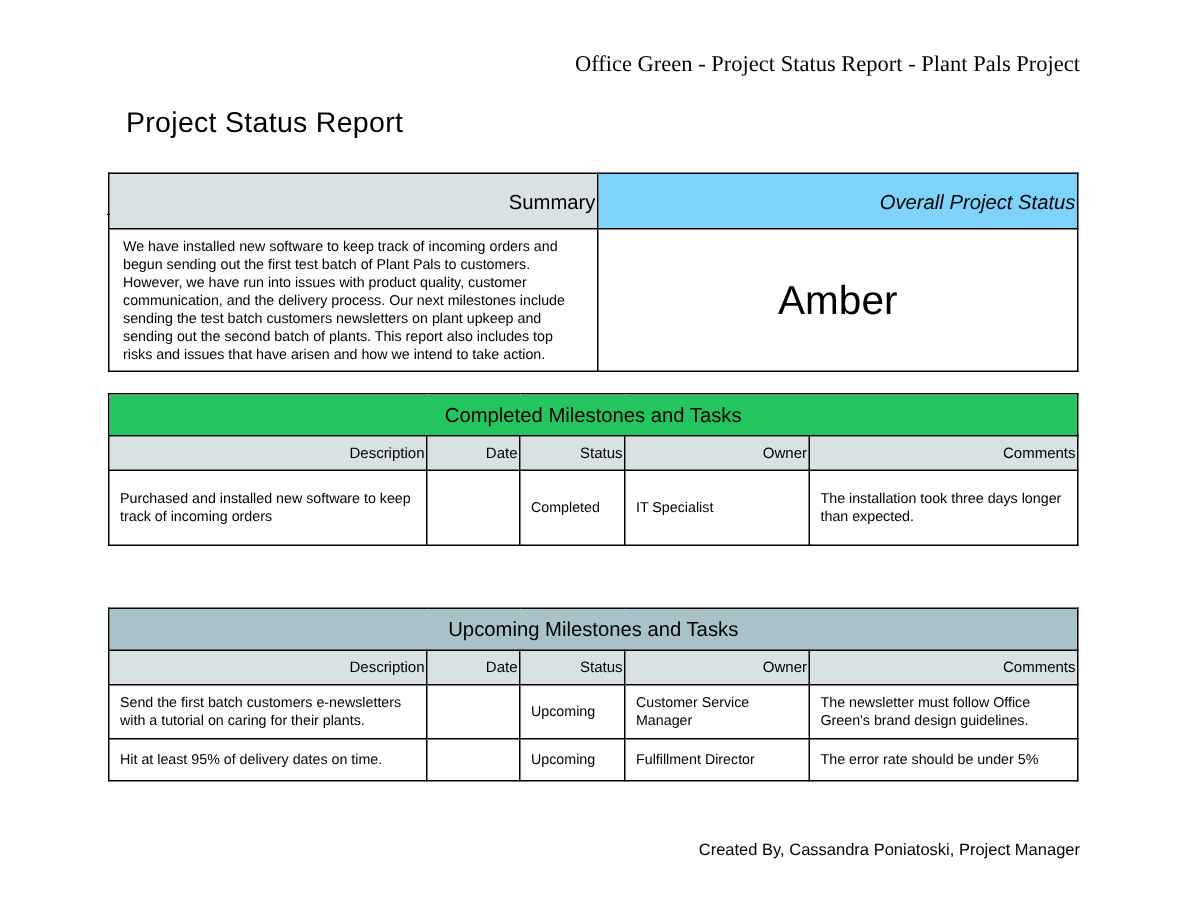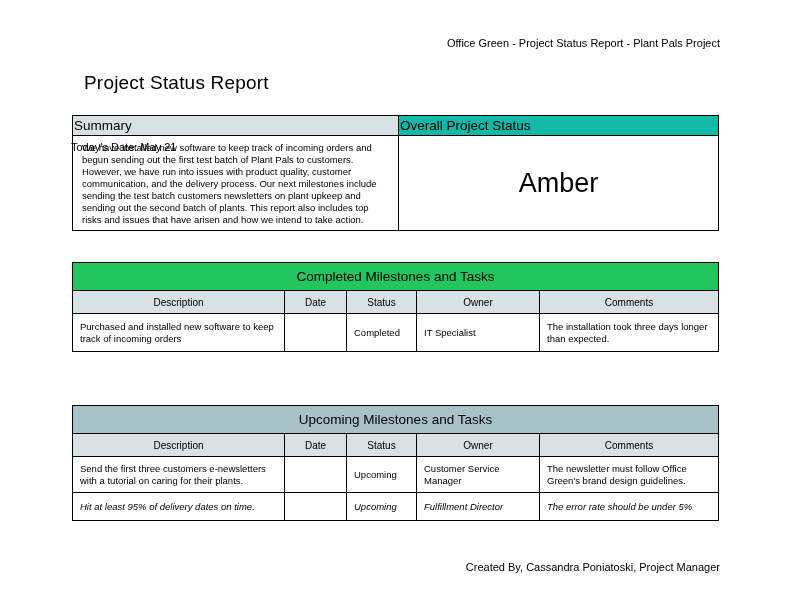--- a/index.html
+++ b/index.html
@@ -13,22 +13,23 @@
   .page {
     position: relative;
     width: 792px; height: 612px;
     background: #ffffff;
     overflow: hidden;
   }
   .doc-header {
     position: absolute;
     top: 37px; left: 0; right: 72px;
     text-align: right;
-    font-size: 11px;
+    font-size: 15px;
     line-height: 13px;
+    font-family: Liberation Serif, serif;
   }
   .page-title {
     position: absolute;
     top: 72px; left: 84px;
     font-size: 19px;
     font-weight: normal;
     margin: 0;
     letter-spacing: 0.2px;
   }
   .date-line {
@@ -46,23 +47,23 @@
     font-weight: normal;
     overflow: hidden;
   }
   
   .summary-table {
     position: absolute;
     top: 115px; left: 72px;
     width: 646px;
   }
   .summary-table th {
-    height: 20px;
+    height: 37px;
     font-size: 13.5px;
-    text-align: left;
+    text-align: right;
     vertical-align: middle;
   }
   .summary-text-cell {
     height: 79px;
     vertical-align: top;
     padding: 6px 9px 4px 9px;
     font-size: 9.5px;
     line-height: 12px;
   }
   .status-value-cell {
@@ -80,33 +81,33 @@
   .milestone-table.upcoming  { top: 405px; }
   .section-title-cell {
     height: 28px;
     font-size: 13.5px;
     text-align: center;
     vertical-align: middle;
   }
   .col-header th {
     height: 23px;
     font-size: 10px;
-    text-align: center;
+    text-align: right;
     vertical-align: middle;
   }
   .milestone-table tbody td {
     font-size: 9.5px;
     line-height: 12px;
     padding: 3px 7px;
     vertical-align: middle;
     text-align: left;
   }
-  .completed tbody tr { height: 38px; }
+  .completed tbody tr { height: 50px; }
   .upcoming tbody tr.row-tall  { height: 36px; }
-  .upcoming tbody tr.row-short { height: 28px; font-style: italic; }
+  .upcoming tbody tr.row-short { height: 28px; }
   .doc-footer {
     position: absolute;
     top: 561px; left: 0; right: 72px;
     text-align: right;
     font-size: 11px;
   }
 </style>
 </head>
 <body>
 
@@ -119,21 +120,21 @@
   <div class="date-line">Today's Date: May 21</div>
 
   <table class="summary-table">
     <colgroup>
       <col style="width: 326px">
       <col style="width: 320px">
     </colgroup>
     <thead>
       <tr>
         <th class="hdr" style="background: rgb(216, 225, 227);">Summary</th>
-        <th class="hdr" style="background: #14b8a6;">Overall Project Status</th>
+        <th class="hdr" style="background: #7dd3fc; font-style: italic;">Overall Project Status</th>
       </tr>
     </thead>
     <tbody>
       <tr>
         <td class="summary-text-cell">We have installed new software to keep track of incoming orders and begun sending out the first test batch of Plant Pals to customers. However, we have run into issues with product quality, customer communication, and the delivery process. Our next milestones include sending the test batch customers newsletters on plant upkeep and sending out the second batch of plants. This report also includes top risks and issues that have arisen and how we intend to take action.</td>
         <td class="status-value-cell">Amber</td>
       </tr>
     </tbody>
   </table>
 
@@ -183,21 +184,21 @@
       <tr class="col-header">
         <th class="hdr" style="background: rgb(216, 225, 227);">Description</th>
         <th class="hdr" style="background: rgb(216, 225, 227);">Date</th>
         <th class="hdr" style="background: rgb(216, 225, 227);">Status</th>
         <th class="hdr" style="background: rgb(216, 225, 227);">Owner</th>
         <th class="hdr" style="background: rgb(216, 225, 227);">Comments</th>
       </tr>
     </thead>
     <tbody>
       <tr class="row-tall">
-        <td>Send the first three customers e-newsletters with a tutorial on caring for their plants.</td>
+        <td>Send the first batch customers e-newsletters with a tutorial on caring for their plants.</td>
         <td></td>
         <td>Upcoming</td>
         <td>Customer Service Manager</td>
         <td>The newsletter must follow Office Green's brand design guidelines.</td>
       </tr>
       <tr class="row-short">
         <td>Hit at least 95% of delivery dates on time.</td>
         <td></td>
         <td>Upcoming</td>
         <td>Fulfillment Director</td>

